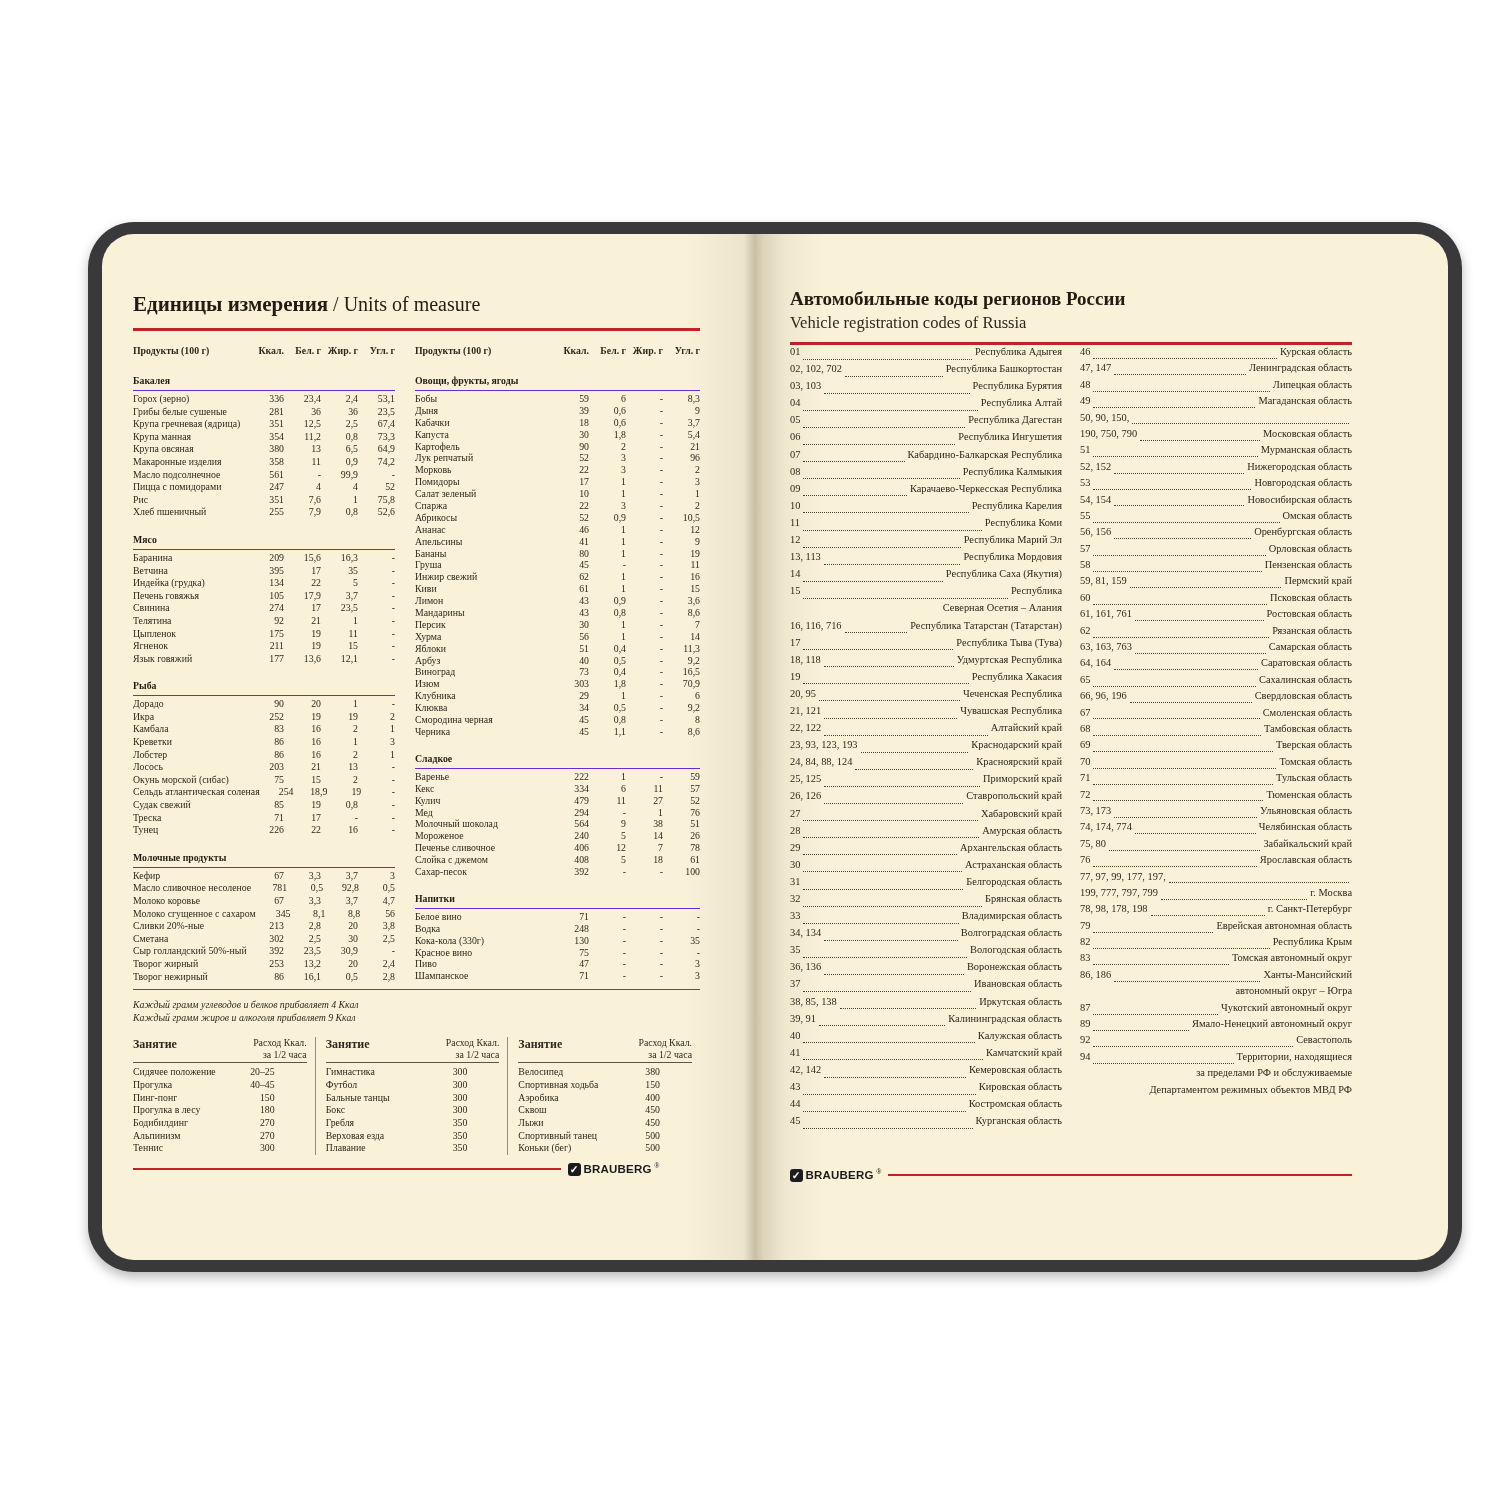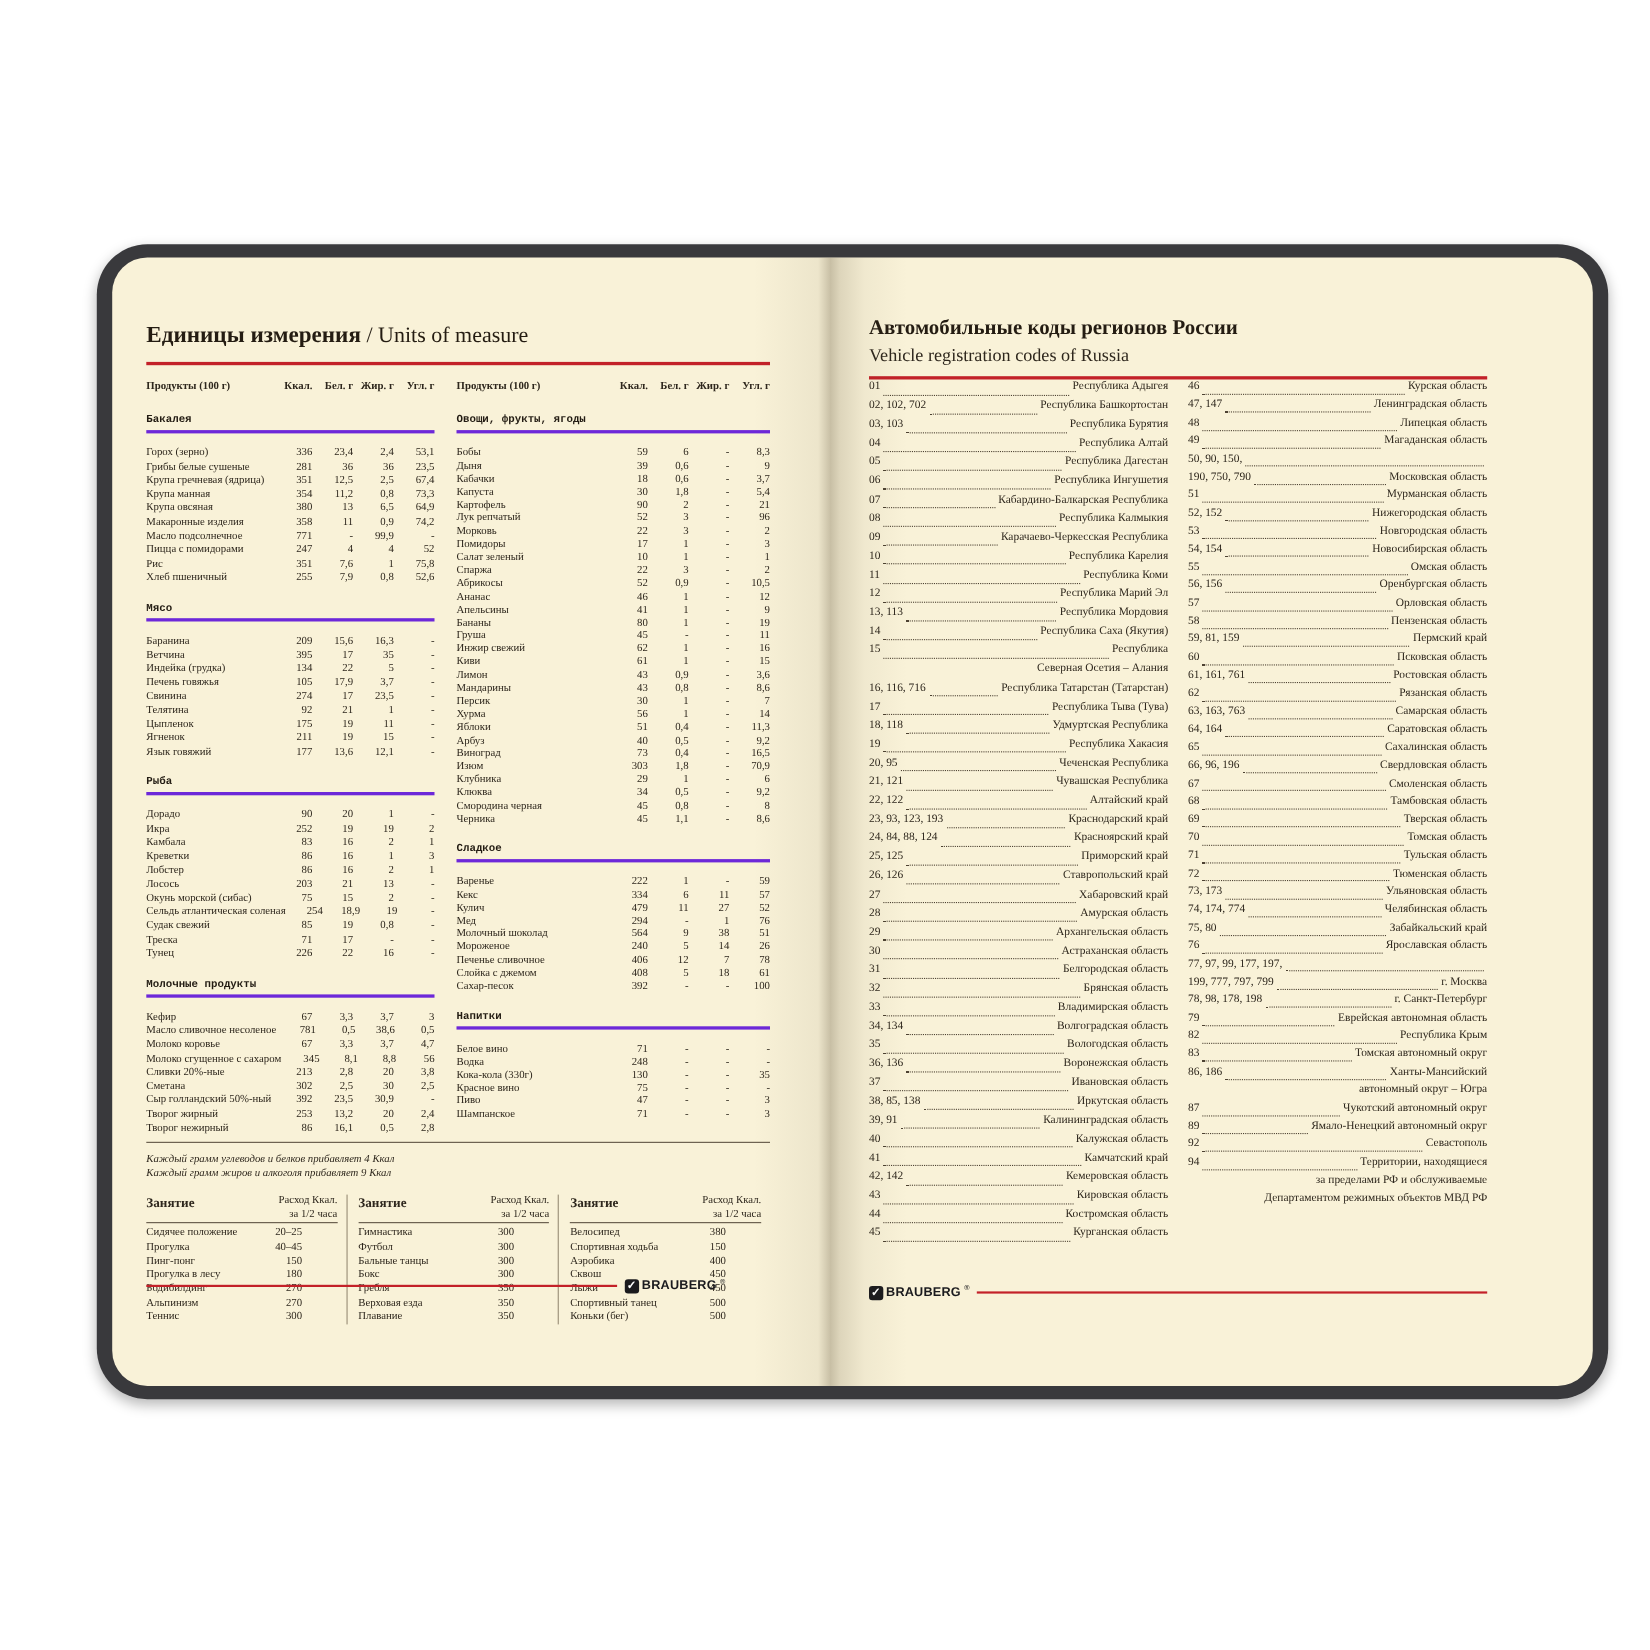--- a/index.html
+++ b/index.html
@@ -35,21 +35,21 @@
   .fc0{width:262px;}
   .fc1{flex:1;}
   .frow{display:flex;align-items:baseline;}
   .fc0 .frow{height:12.6px;}
   .fc1 .frow{height:11.9px;}
   .frow.head-row{height:15px !important;margin-bottom:4px;font-weight:bold;}
   .fname{flex:1;white-space:nowrap;overflow:visible;}
   .fnum{width:37px;text-align:right;white-space:nowrap;}
   .fsec{margin-top:13px;}
   .fsec-head{font-weight:bold;color:#231c13;height:15px;line-height:15px;padding-bottom:2px;
-             border-bottom:3px solid #6d28d9;margin-bottom:12px;font-family:Liberation Mono, monospace;}
+             border-bottom:1px solid #6d28d9;margin-bottom:2px;}
   .food-rule{border-bottom:1.3px solid #5f5444;margin-top:6px;}
   .footnotes{margin-top:8px;font-style:italic;font-size:9.8px;line-height:13px;}
 
   
   .activity{display:flex;margin-top:13px;font-size:9.8px;}
   .act-group{flex:1;padding-right:8px;}
   .act-sep{border-left:1px solid #978c74;padding-left:10px;}
   .act-head{display:flex;justify-content:space-between;align-items:flex-start;}
   .act-label{font-weight:bold;font-size:12px;}
   .act-val-head{display:flex;flex-direction:column;text-align:right;line-height:11.5px;}
@@ -140,21 +140,21 @@
                 </div>
                 <div class="frow">
                   <span class="fname">Макаронные изделия</span>
                   <span class="fnum">358</span>
                   <span class="fnum">11</span>
                   <span class="fnum">0,9</span>
                   <span class="fnum">74,2</span>
                 </div>
                 <div class="frow">
                   <span class="fname">Масло подсолнечное</span>
-                  <span class="fnum">771</span>
+                  <span class="fnum">561</span>
                   <span class="fnum">-</span>
                   <span class="fnum">99,9</span>
                   <span class="fnum">-</span>
                 </div>
                 <div class="frow">
                   <span class="fname">Пицца с помидорами</span>
                   <span class="fnum">247</span>
                   <span class="fnum">4</span>
                   <span class="fnum">4</span>
                   <span class="fnum">52</span>
@@ -326,21 +326,21 @@
                   <span class="fname">Кефир</span>
                   <span class="fnum">67</span>
                   <span class="fnum">3,3</span>
                   <span class="fnum">3,7</span>
                   <span class="fnum">3</span>
                 </div>
                 <div class="frow">
                   <span class="fname">Масло сливочное несоленое</span>
                   <span class="fnum">781</span>
                   <span class="fnum">0,5</span>
-                  <span class="fnum">38,6</span>
+                  <span class="fnum">92,8</span>
                   <span class="fnum">0,5</span>
                 </div>
                 <div class="frow">
                   <span class="fname">Молоко коровье</span>
                   <span class="fnum">67</span>
                   <span class="fnum">3,3</span>
                   <span class="fnum">3,7</span>
                   <span class="fnum">4,7</span>
                 </div>
                 <div class="frow">

